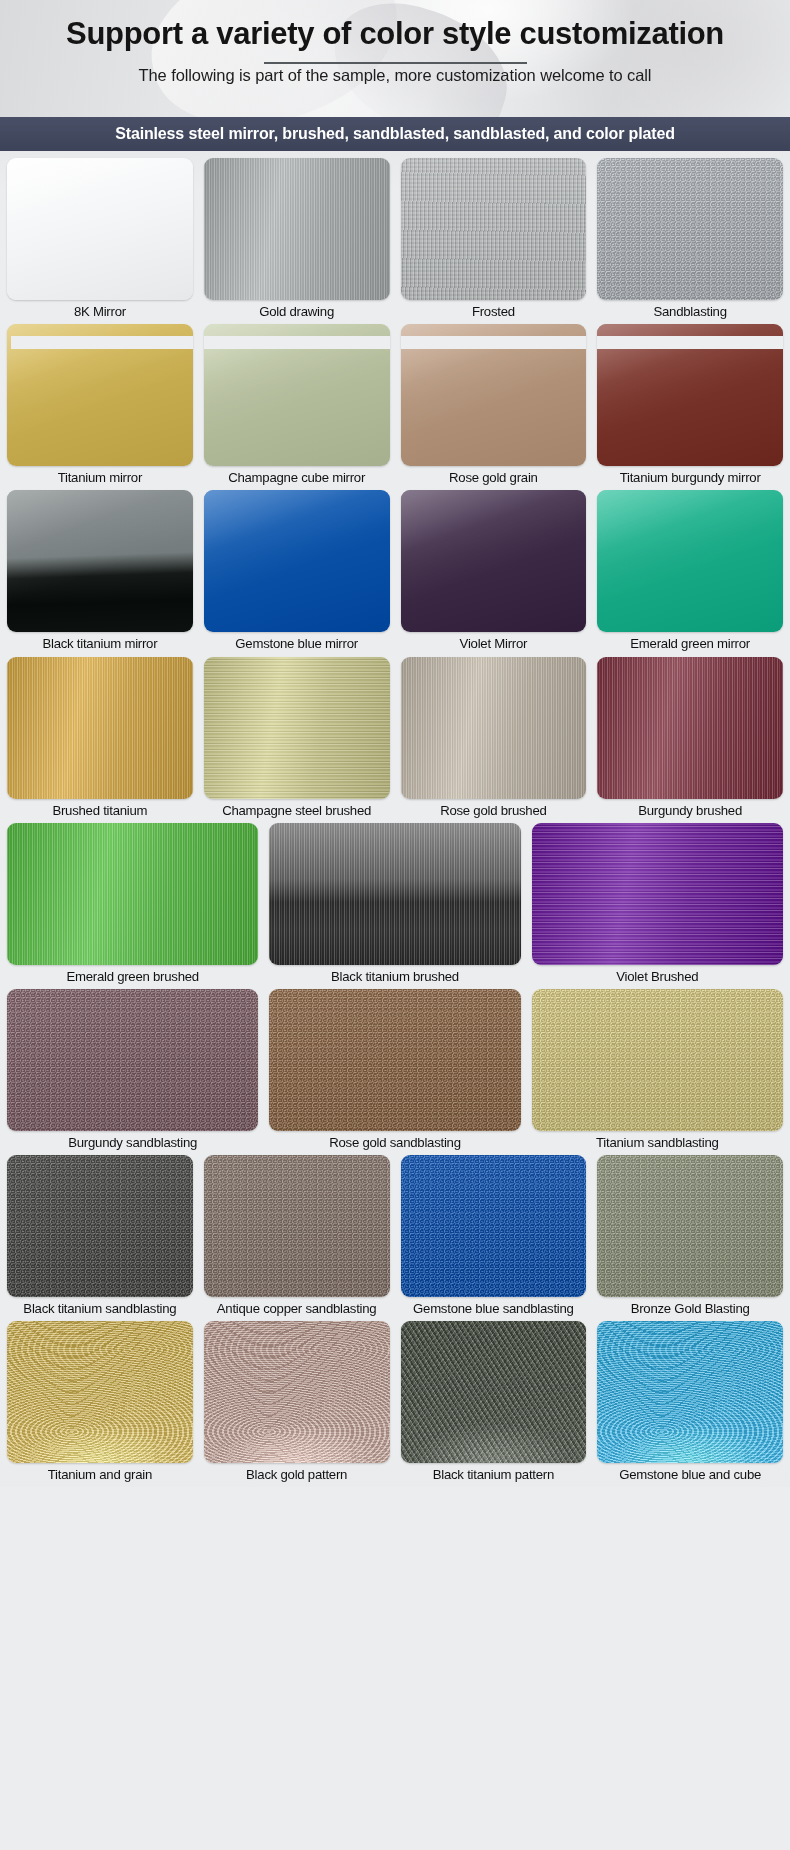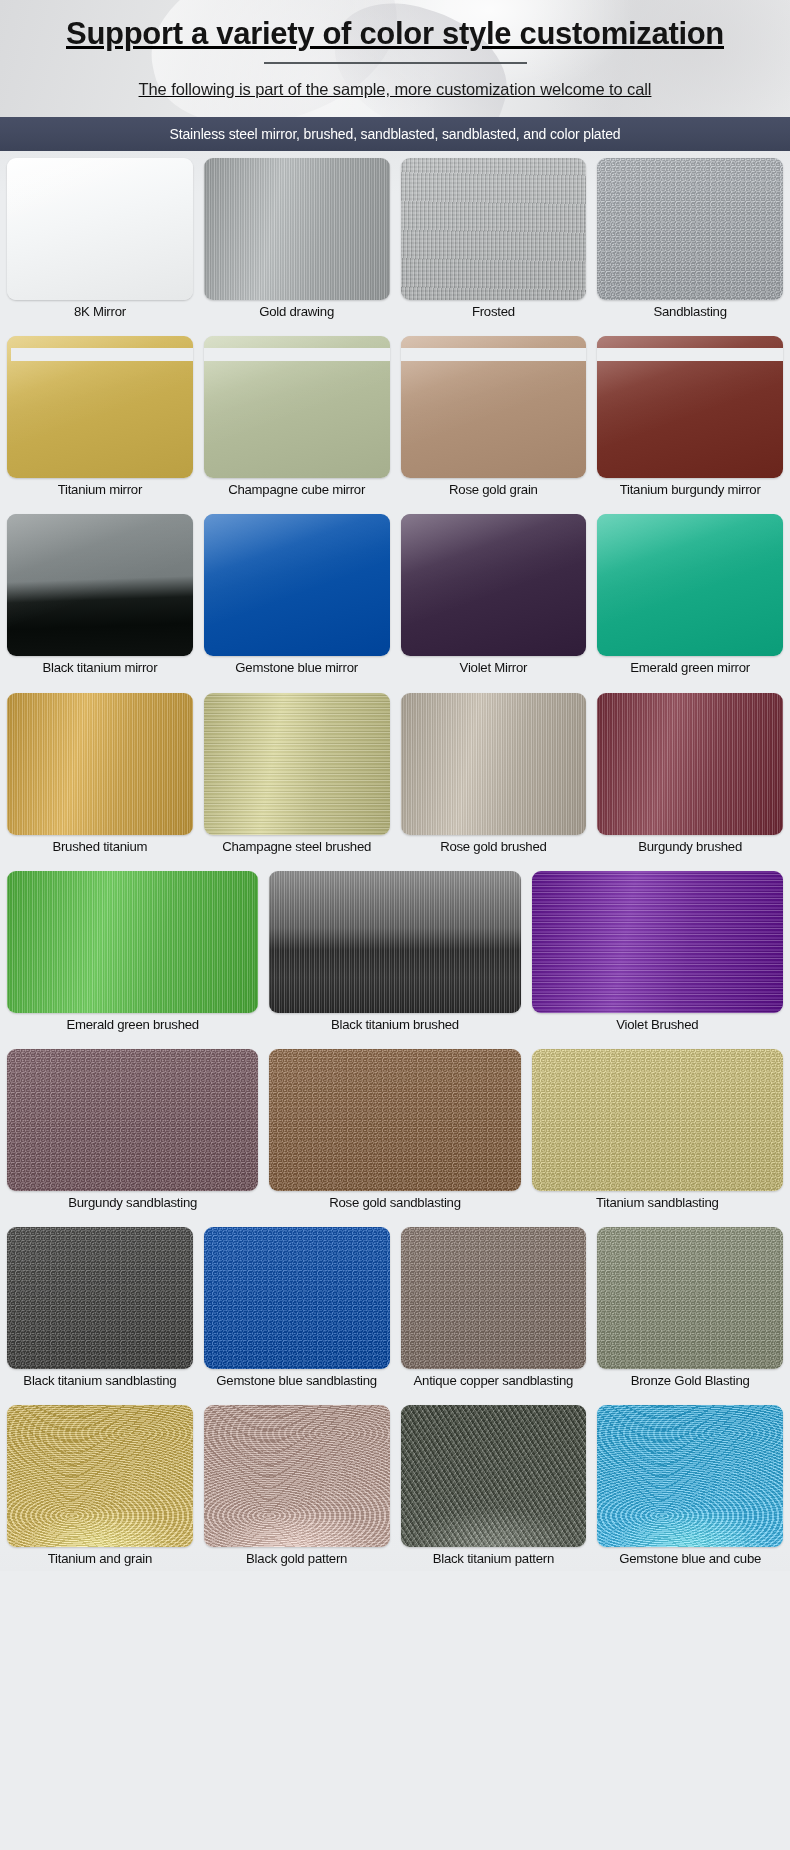--- a/index.html
+++ b/index.html
@@ -48,21 +48,21 @@
     content: "";
     position: absolute;
     left: 330px; top: 10px;
     width: 180px; height: 120px;
     background: linear-gradient(200deg, rgba(190,190,196,.55), rgba(255,255,255,.1));
     border-radius: 45% 55% 40% 60%;
     transform: rotate(18deg);
     pointer-events: none;
   }
 
-  .header-inner { position: relative; z-index: 2; text-decoration: underline; }
+  .header-inner { position: relative; z-index: 2; }
 
   .main-title {
     text-align: center;
     font-size: 31px;
     font-weight: 700;
     color: #141414;
     letter-spacing: -0.3px;
     padding-top: 17px;
     line-height: 1.1;
     white-space: nowrap;
@@ -77,51 +77,51 @@
     width: 263px;
     height: 2px;
     background: #555a5e;
   }
 
   .subtitle {
     text-align: center;
     font-size: 16.5px;
     font-weight: 400;
     color: #1c1c1c;
-    margin-top: 16px;
+    margin-top: 2px;
     letter-spacing: -0.1px;
     white-space: nowrap;
   }
 
   
   .section-bar {
     height: 34px;
     background: linear-gradient(180deg, #484f66 0%, #434a60 50%, #3c4358 100%);
     display: flex;
     align-items: center;
     justify-content: center;
   }
   .section-bar-text {
     color: #ffffff;
-    font-size: 14px;
-    font-weight: 400;
+    font-size: 16px;
+    font-weight: 700;
     letter-spacing: -0.15px;
     white-space: nowrap;
   }
 
   
   .grid {
     padding: 7px 7px 0 7px;
     background: linear-gradient(180deg, #e7e9eb 0%, #ebedef 3%, #ebedef 97%, #e9ebed 100%);
   }
 
   .row {
     display: flex;
     gap: 11px;
-    margin-bottom: 12px;
+    margin-bottom: 0px;
   }
 
   .cell {
     flex: 1 1 0;
     min-width: 0;
     display: flex;
     flex-direction: column;
     align-items: center;
   }
 
@@ -383,30 +383,30 @@
         </div>
       </div>
       <div class="row">
         <div class="cell">
           <div class="swatch" style="background: linear-gradient(172deg, rgb(86, 86, 84) 0%, rgb(74, 74, 72) 50%, rgb(64, 64, 62) 100%);">
             <div class="tex t-sand"></div>
           </div>
           <div class="label">Black titanium sandblasting</div>
         </div>
         <div class="cell">
+          <div class="swatch" style="background: linear-gradient(172deg, rgb(147, 131, 122) 0%, rgb(135, 119, 110) 50%, rgb(125, 109, 100) 100%);">
+            <div class="tex t-sand"></div>
+          </div>
+          <div class="label">Antique copper sandblasting</div>
+        </div>
+        <div class="cell">
           <div class="swatch" style="background: linear-gradient(172deg, rgb(27, 94, 188) 0%, rgb(15, 82, 176) 50%, rgb(5, 72, 166) 100%);">
             <div class="tex t-sand"></div>
           </div>
           <div class="label">Gemstone blue sandblasting</div>
-        </div>
-        <div class="cell">
-          <div class="swatch" style="background: linear-gradient(172deg, rgb(147, 131, 122) 0%, rgb(135, 119, 110) 50%, rgb(125, 109, 100) 100%);">
-            <div class="tex t-sand"></div>
-          </div>
-          <div class="label">Antique copper sandblasting</div>
         </div>
         <div class="cell">
           <div class="swatch" style="background: linear-gradient(172deg, rgb(153, 159, 136) 0%, rgb(141, 147, 124) 50%, rgb(131, 137, 114) 100%);">
             <div class="tex t-sand"></div>
           </div>
           <div class="label">Bronze Gold Blasting</div>
         </div>
       </div>
       <div class="row">
         <div class="cell">

